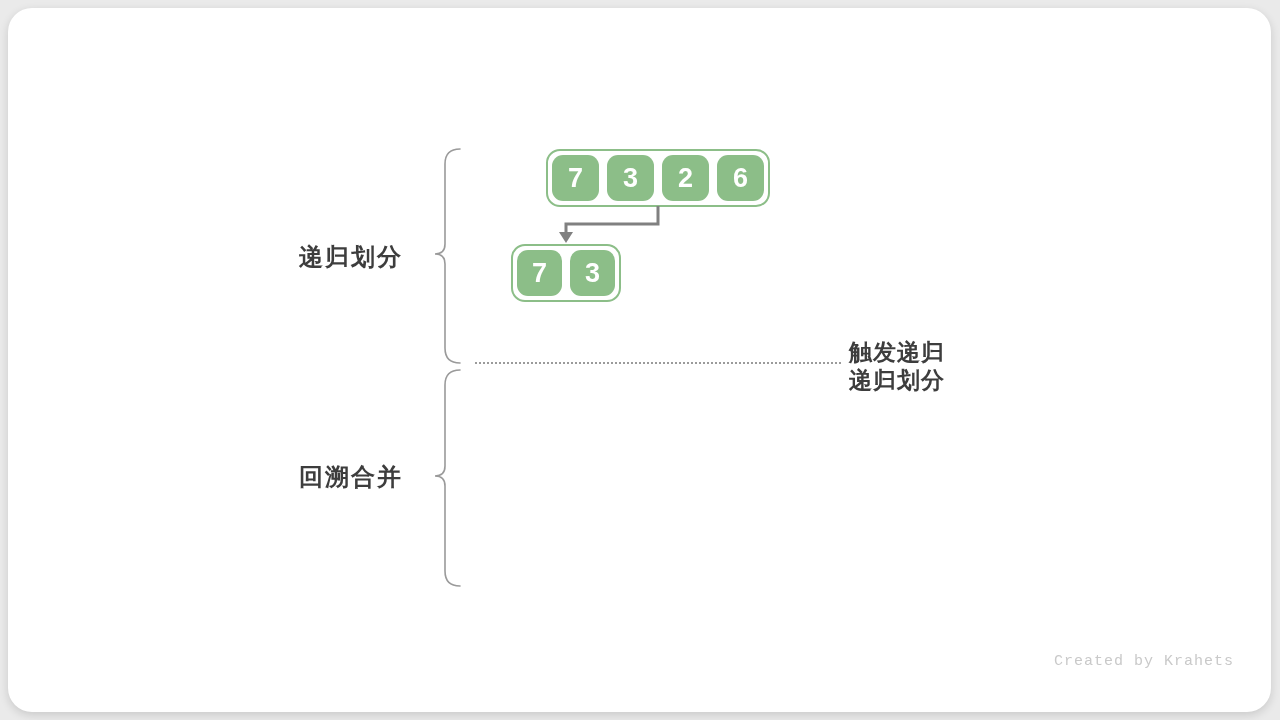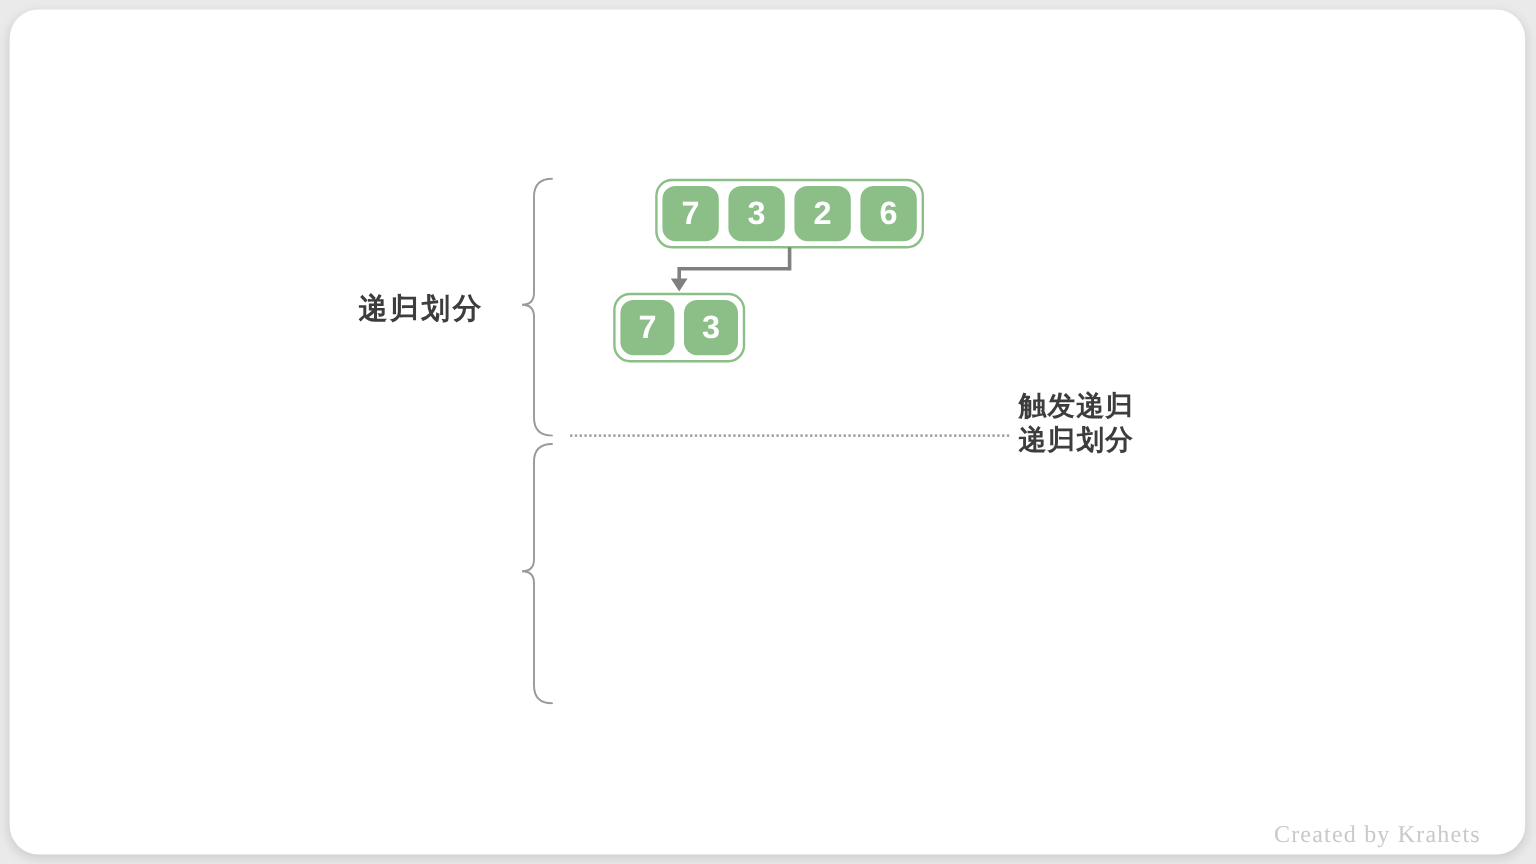--- a/index.html
+++ b/index.html
@@ -64,53 +64,53 @@
   .dotted-line {
     position: absolute;
     left: 467px; top: 354px;
     width: 366px; height: 0;
     border-top: 2px dotted var(--dot-gray, #9b9b9b);
   }
 
   
   .annotation {
     position: absolute;
-    left: 841px; top: 318px;
+    left: 841px; top: 330px;
     font-size: 23px;
     font-weight: 700;
     line-height: 28px;
     letter-spacing: 1px;
     color: var(--label-color, #3d3d3d);
     white-space: nowrap;
-    font-family: Liberation Mono, monospace;
   }
 
   
   .watermark {
     position: absolute;
-    right: 37px; top: 677px;
-    font-family: Liberation Serif, serif;
-    font-size: 20px;
+    right: 37px; top: 645px;
+    font-family: Liberation Mono, monospace;
+    font-size: 15px;
     letter-spacing: 1px;
     color: var(--watermark-color, #c9c9c9);
   }
 
   svg { display: block; }
 </style>
 </head>
 <body>
 
 <div class="card">
 
   <div class="side-label" style="left:278px; top:233px;">递归划分</div>
 
   <svg class="abs" style="left:423px; top:140px;" width="34" height="216" viewBox="0 0 34 216">
     <path d="M 29 1 Q 14 1 14 16 L 14 96 Q 14 106 4 106 Q 14 106 14 116 L 14 200 Q 14 215 29 215" fill="none" stroke="#9a9a9a" stroke-width="1.6" stroke-linecap="round"></path>
   </svg>
 
+  <div class="side-label" style="left:278px; top:453px;">回溯合并</div>
 
   <svg class="abs" style="left:423px; top:361px;" width="34" height="218" viewBox="0 0 34 218">
     <path d="M 29 1 Q 14 1 14 16 L 14 97 Q 14 107 4 107 Q 14 107 14 117 L 14 202 Q 14 217 29 217" fill="none" stroke="#9a9a9a" stroke-width="1.6" stroke-linecap="round"></path>
   </svg>
 
   <div class="arr" style="left:538px; top:141px; width:224px;">
     <div class="cell">7</div>
     <div class="cell">3</div>
     <div class="cell">2</div>
     <div class="cell">6</div>

